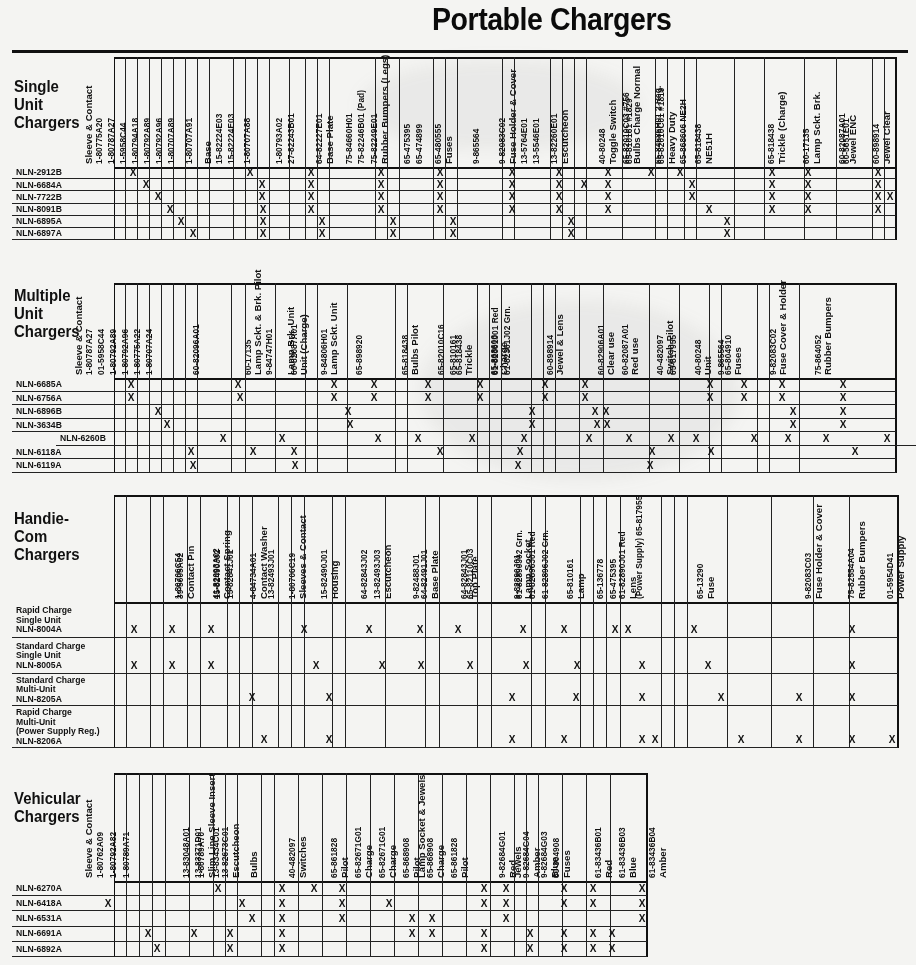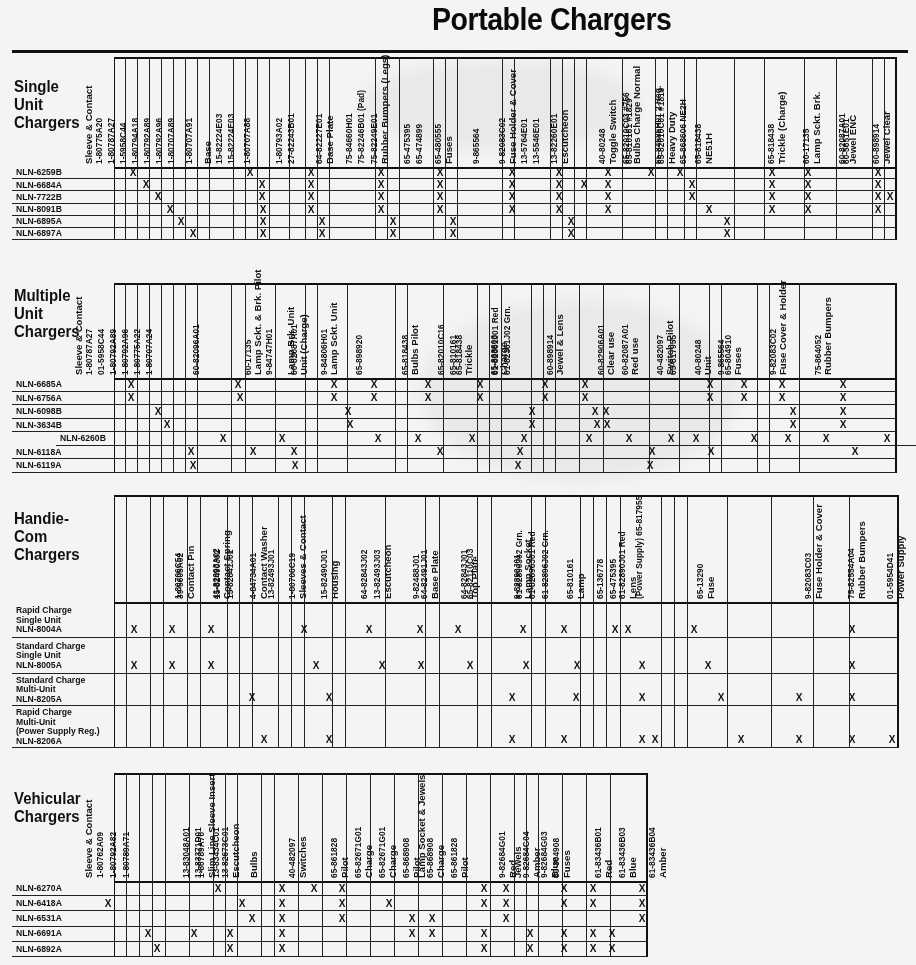--- a/index.html
+++ b/index.html
@@ -277,21 +277,21 @@
 <div class="col" style="position: absolute; left: 873px; top: 57px; width: 12px; height: 183.2px; border-left: none; border-right: 1px solid rgb(34, 34, 34); box-sizing: border-box;">
     <div class="col-hdr" style="position: absolute; left: 6px; top: 107px; transform-origin: left top; transform: rotate(-90deg) translateY(-50%); white-space: nowrap; font-weight: bold; font-size: 8.4px; line-height: 9.5px;">
       <span class="pn">60-5651E01</span>
     </div>
   </div>
 <div class="col" style="position: absolute; left: 885px; top: 57px; width: 11px; height: 183.2px; border-left: none; border-right: 1px solid rgb(34, 34, 34); box-sizing: border-box;">
     <div class="col-hdr" style="position: absolute; left: 5.5px; top: 107px; transform-origin: left top; transform: rotate(-90deg) translateY(-50%); white-space: nowrap; font-weight: bold; font-size: 8.4px; line-height: 9.5px;"></div>
   </div>
 <div style="position: absolute; left: 895px; top: 57px; width: 1.5px; height: 183.2px; background: rgb(17, 17, 17);"></div>
 <div class="row" style="position: absolute; left: 12px; top: 167px; width: 884px; height: 12.2px; border-bottom: 1px solid rgb(34, 34, 34); box-sizing: border-box;">
-    <div class="row-label" style="position: absolute; left: 4px; top: 1.35px; font-weight: bold; font-size: 8.6px; line-height: 9.5px; white-space: pre-line;">NLN-6259B</div>
+    <div class="row-label" style="position: absolute; left: 4px; top: 1.35px; font-weight: bold; font-size: 8.6px; line-height: 9.5px; white-space: pre-line;">NLN-2912B</div>
     <span class="mark" style="position: absolute; left: 121px; top: 1.1px; font-weight: bold; font-size: 10px; line-height: 10px; transform: translateX(-50%);">X</span>
     <span class="mark" style="position: absolute; left: 238px; top: 1.1px; font-weight: bold; font-size: 10px; line-height: 10px; transform: translateX(-50%);">X</span>
     <span class="mark" style="position: absolute; left: 299px; top: 1.1px; font-weight: bold; font-size: 10px; line-height: 10px; transform: translateX(-50%);">X</span>
     <span class="mark" style="position: absolute; left: 369px; top: 1.1px; font-weight: bold; font-size: 10px; line-height: 10px; transform: translateX(-50%);">X</span>
     <span class="mark" style="position: absolute; left: 428px; top: 1.1px; font-weight: bold; font-size: 10px; line-height: 10px; transform: translateX(-50%);">X</span>
     <span class="mark" style="position: absolute; left: 500px; top: 1.1px; font-weight: bold; font-size: 10px; line-height: 10px; transform: translateX(-50%);">X</span>
     <span class="mark" style="position: absolute; left: 547px; top: 1.1px; font-weight: bold; font-size: 10px; line-height: 10px; transform: translateX(-50%);">X</span>
     <span class="mark" style="position: absolute; left: 596px; top: 1.1px; font-weight: bold; font-size: 10px; line-height: 10px; transform: translateX(-50%);">X</span>
     <span class="mark" style="position: absolute; left: 639px; top: 1.1px; font-weight: bold; font-size: 10px; line-height: 10px; transform: translateX(-50%);">X</span>
     <span class="mark" style="position: absolute; left: 668px; top: 1.1px; font-weight: bold; font-size: 10px; line-height: 10px; transform: translateX(-50%);">X</span>
@@ -568,21 +568,21 @@
     <span class="mark" style="position: absolute; left: 416px; top: 1.75px; font-weight: bold; font-size: 10px; line-height: 10px; transform: translateX(-50%);">X</span>
     <span class="mark" style="position: absolute; left: 468px; top: 1.75px; font-weight: bold; font-size: 10px; line-height: 10px; transform: translateX(-50%);">X</span>
     <span class="mark" style="position: absolute; left: 533px; top: 1.75px; font-weight: bold; font-size: 10px; line-height: 10px; transform: translateX(-50%);">X</span>
     <span class="mark" style="position: absolute; left: 573px; top: 1.75px; font-weight: bold; font-size: 10px; line-height: 10px; transform: translateX(-50%);">X</span>
     <span class="mark" style="position: absolute; left: 698px; top: 1.75px; font-weight: bold; font-size: 10px; line-height: 10px; transform: translateX(-50%);">X</span>
     <span class="mark" style="position: absolute; left: 732px; top: 1.75px; font-weight: bold; font-size: 10px; line-height: 10px; transform: translateX(-50%);">X</span>
     <span class="mark" style="position: absolute; left: 770px; top: 1.75px; font-weight: bold; font-size: 10px; line-height: 10px; transform: translateX(-50%);">X</span>
     <span class="mark" style="position: absolute; left: 831px; top: 1.75px; font-weight: bold; font-size: 10px; line-height: 10px; transform: translateX(-50%);">X</span>
   </div>
 <div class="row" style="position: absolute; left: 12px; top: 405px; width: 884px; height: 13.5px; border-bottom: 1px solid rgb(34, 34, 34); box-sizing: border-box;">
-    <div class="row-label" style="position: absolute; left: 4px; top: 2px; font-weight: bold; font-size: 8.6px; line-height: 9.5px; white-space: pre-line;">NLN-6098B</div>
+    <div class="row-label" style="position: absolute; left: 4px; top: 2px; font-weight: bold; font-size: 8.6px; line-height: 9.5px; white-space: pre-line;">NLN-6896B</div>
     <span class="mark" style="position: absolute; left: 146px; top: 1.75px; font-weight: bold; font-size: 10px; line-height: 10px; transform: translateX(-50%);">X</span>
     <span class="mark" style="position: absolute; left: 336px; top: 1.75px; font-weight: bold; font-size: 10px; line-height: 10px; transform: translateX(-50%);">X</span>
     <span class="mark" style="position: absolute; left: 520px; top: 1.75px; font-weight: bold; font-size: 10px; line-height: 10px; transform: translateX(-50%);">X</span>
     <span class="mark" style="position: absolute; left: 583px; top: 1.75px; font-weight: bold; font-size: 10px; line-height: 10px; transform: translateX(-50%);">X</span>
     <span class="mark" style="position: absolute; left: 594px; top: 1.75px; font-weight: bold; font-size: 10px; line-height: 10px; transform: translateX(-50%);">X</span>
     <span class="mark" style="position: absolute; left: 781px; top: 1.75px; font-weight: bold; font-size: 10px; line-height: 10px; transform: translateX(-50%);">X</span>
     <span class="mark" style="position: absolute; left: 831px; top: 1.75px; font-weight: bold; font-size: 10px; line-height: 10px; transform: translateX(-50%);">X</span>
   </div>
 <div class="row" style="position: absolute; left: 12px; top: 418.5px; width: 884px; height: 13.5px; border-bottom: 1px solid rgb(34, 34, 34); box-sizing: border-box;">
     <div class="row-label" style="position: absolute; left: 4px; top: 2px; font-weight: bold; font-size: 8.6px; line-height: 9.5px; white-space: pre-line;">NLN-3634B</div>

